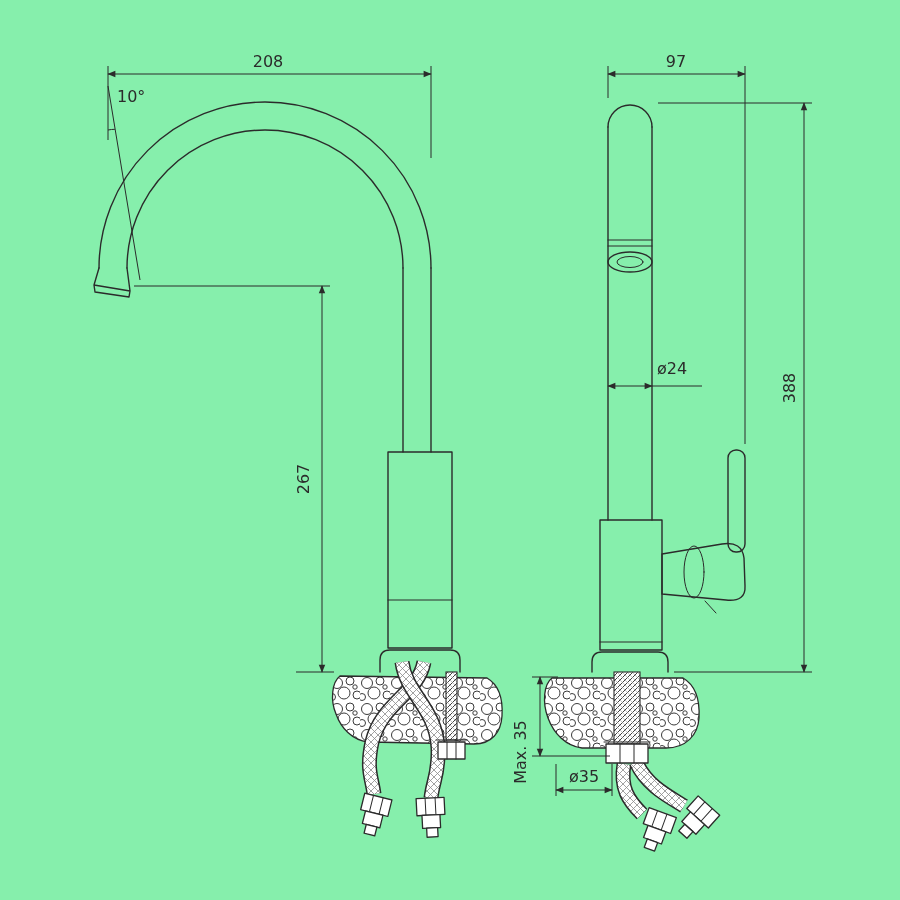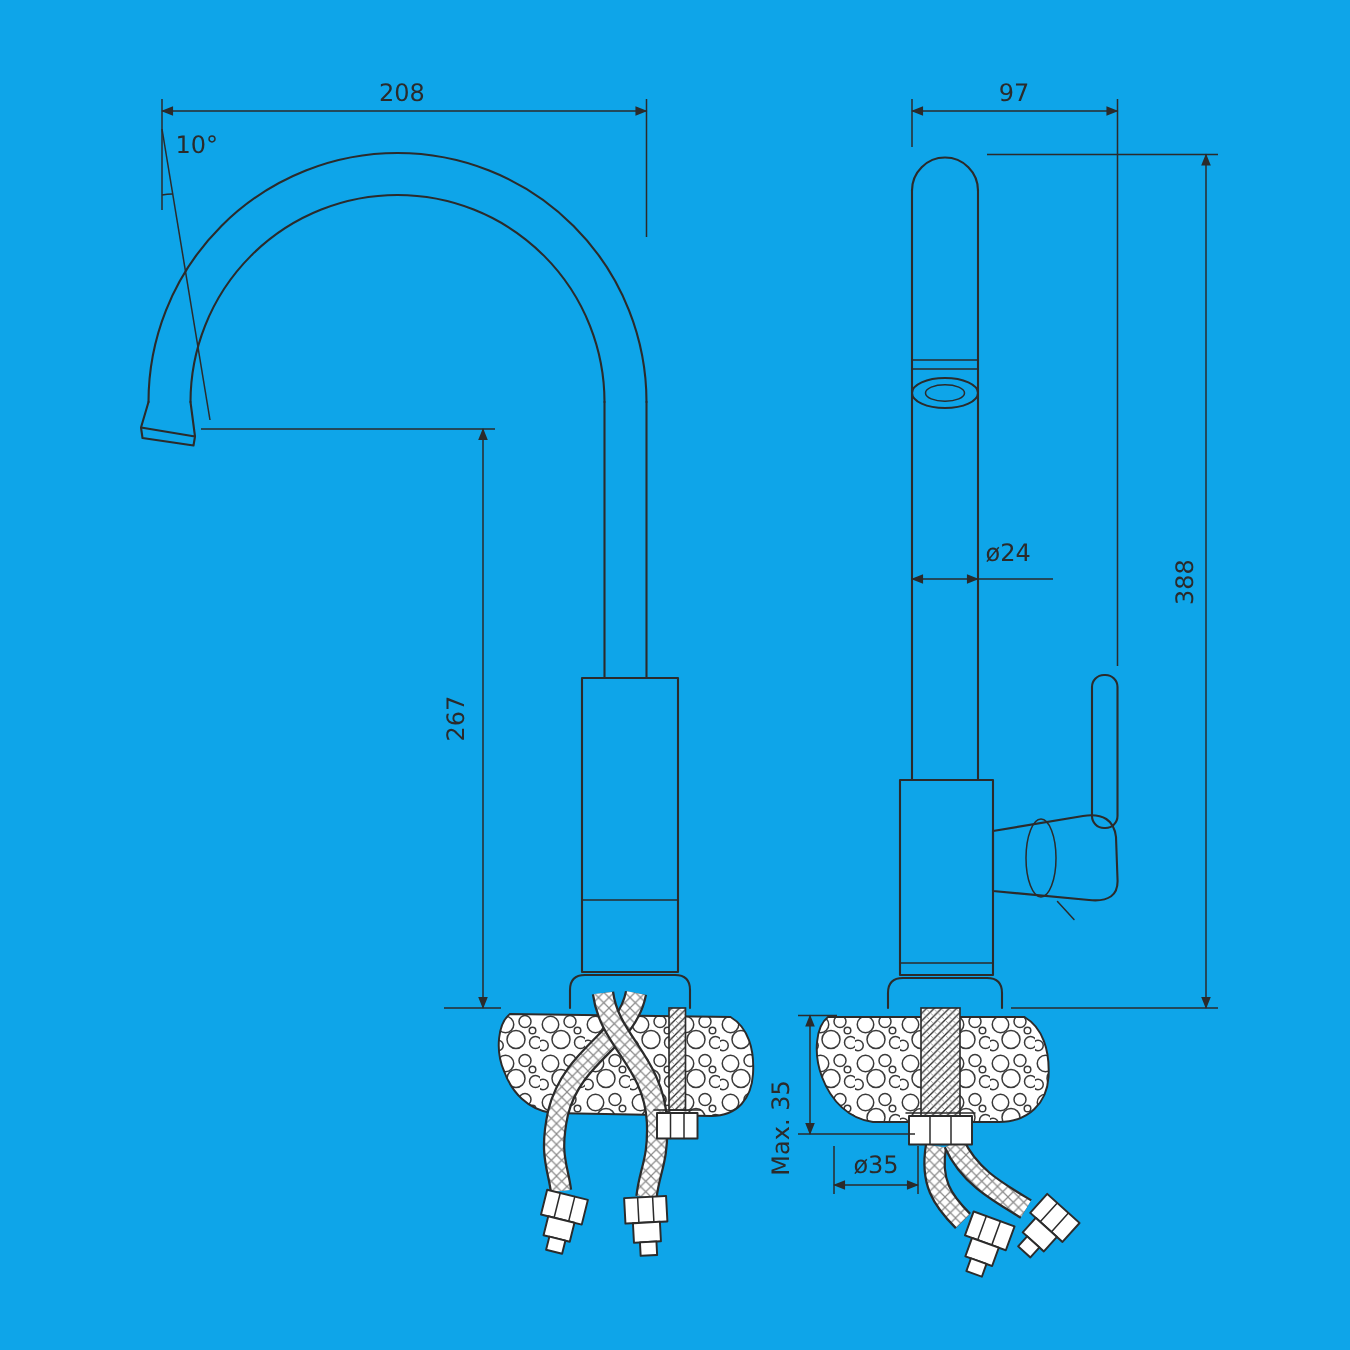--- a/index.html
+++ b/index.html
@@ -1,16 +1,16 @@
 <!DOCTYPE html>
 <html><head>
 <meta charset="utf-8">
 <style>
   html,body{margin:0;padding:0;background:#fff;}
-  .canvas{position:relative;width:900px;height:900px;background:#0ea5e9;overflow:hidden;
+  .canvas{position:relative;width:900px;height:900px;background:#86efac;overflow:hidden;
           font-family:"DejaVu Sans", sans-serif;}
   svg{display:block;}
   .obj{fill:none;stroke:#2b2b2b;stroke-width:1.4;stroke-linecap:round;stroke-linejoin:round;}
   .thin{fill:none;stroke:#2b2b2b;stroke-width:1;stroke-linecap:round;}
   .dim{fill:none;stroke:#2b2b2b;stroke-width:1;}
   .dim-text{font-size:16px;fill:#2b2b2b;font-family:"DejaVu Sans", sans-serif;}
   .fillwhite{fill:#ffffff;stroke:#2b2b2b;stroke-width:1.3;stroke-linejoin:round;}
 </style>
 </head>
 <body>

